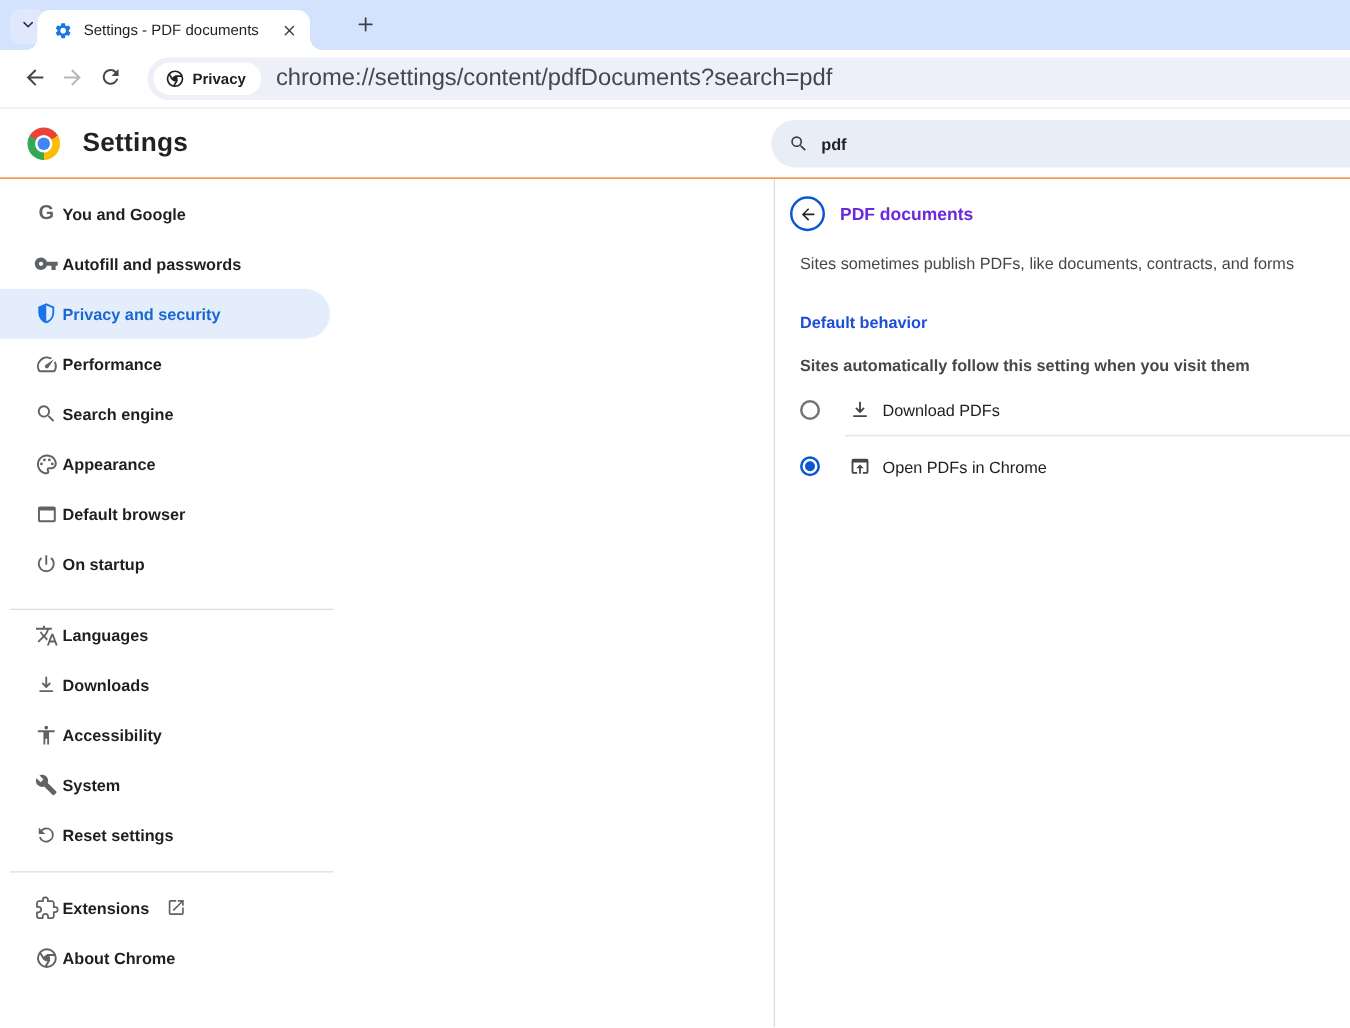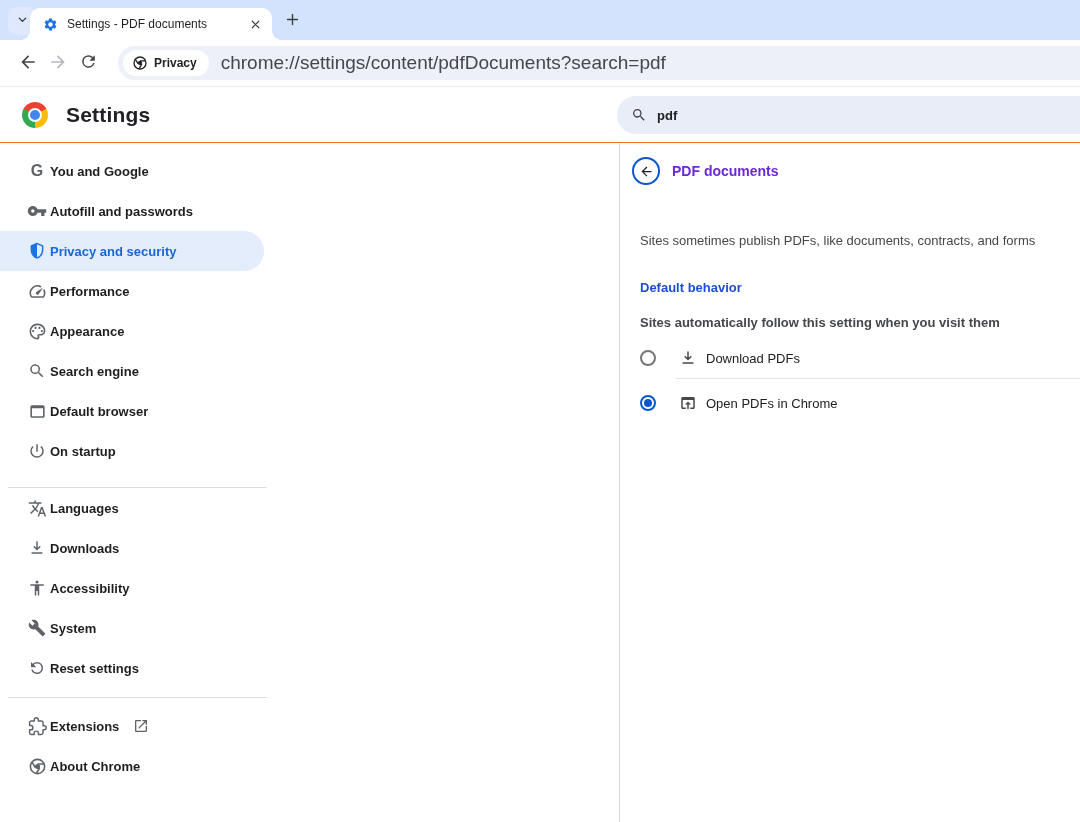--- a/index.html
+++ b/index.html
@@ -5,21 +5,21 @@
   * { margin:0; padding:0; box-sizing:border-box; }
   html,body { width:1080px; height:822px; overflow:hidden; background:#fff;
     font-family:"Liberation Sans", sans-serif; }
   .window { position:relative; width:1080px; height:822px; overflow:hidden; }
 
   
   .tabstrip { position:relative; height:40px; background:#d3e2fd; }
   .tab-search-btn { position:absolute; left:8px; top:7px; width:28px; height:28px;
     border:none; border-radius:8px; background:#dfe8fc; display:flex; align-items:center;
     justify-content:center; cursor:pointer; }
-  .tab { position:absolute; left:30px; top:8px; width:242px; height:32px; background:#fff;
+  .tab { position:absolute; left:30px; top:8px; width:218px; height:32px; background:#fff;
     border-radius:10px 10px 0 0; display:flex; align-items:center; padding:0 8px 0 13px; }
   .tab::before { content:""; position:absolute; left:-10px; bottom:0; width:10px; height:10px;
     background:radial-gradient(circle at 0 0, transparent 10px, #fff 10px); }
   .tab::after { content:""; position:absolute; right:-10px; bottom:0; width:10px; height:10px;
     background:radial-gradient(circle at 100% 0, transparent 10px, #fff 10px); }
   .tab-title { flex:1; margin-left:9px; font-size:12px; color:#1f2023; white-space:nowrap;
     overflow:hidden; }
   .tab-close { width:18px; height:18px; display:flex; align-items:center; justify-content:center;
     border-radius:50%; cursor:pointer; }
   .new-tab-btn { position:absolute; left:279px; top:8px; width:26px; height:26px; border:none;
@@ -64,21 +64,21 @@
   .nav-divider.d2 { margin:9px 0 8px 8px; }
   .ext-link-icon { margin-left:14px; display:flex; align-items:center; }
   .g-glyph { font-size:16px; font-weight:700; color:#5f6368; line-height:1; }
 
   main.content { flex:1; padding-top:14px; overflow:hidden; }
   .subpage-header { display:flex; align-items:center; gap:12px; padding-left:12px; height:28px; }
   .back-btn { width:28px; height:28px; border-radius:50%; border:2px solid #0b57d0;
     background:#fff; display:flex; align-items:center; justify-content:center; cursor:pointer;
     flex-shrink:0; }
   .page-title { font-size:14px; font-weight:600; color:#6d28d9; }
-  .description { margin:48px 20px 0 20px; font-size:13px; color:#45474a; }
+  .description { margin:18px 20px 0 20px; font-size:13px; color:#45474a; }
   .section-title { margin:32px 20px 0 20px; font-size:13px; font-weight:600; color:#1d4ed8; }
   .section-desc { margin:20px 20px 0 20px; font-size:13px; color:#45474a;font-weight:bold; }
   .option-row { margin-top:8px; height:40px; display:flex; align-items:center; padding-left:20px;
     cursor:pointer; }
   .option-row.tall { margin-top:0; height:48px; }
   .radio { width:16px; height:16px; border:2px solid #747775; border-radius:50%;
     margin-right:23px; flex-shrink:0; position:relative; }
   .radio.checked { border-color:#0b57d0; }
   .radio.checked::after { content:""; position:absolute; left:50%; top:50%; width:8px; height:8px;
     transform:translate(-50%,-50%); background:#0b57d0; border-radius:50%; }
@@ -206,37 +206,37 @@
       <div class="nav-item">
         <span class="nav-icon">
           <svg width="19" height="19" viewBox="0 0 24 24" fill="#5f6368">
               <path d="M20.38 8.57l-1.23 1.85a8 8 0 0 1-.22 7.58H5.07A8 8 0 0 1 15.58 6.85l1.85-1.23A10 10 0 0 0 3.35 19a2 2 0 0 0 1.72 1h13.85a2 2 0 0 0 1.74-1 10 10 0 0 0-.28-10.43zm-9.79 6.84a2 2 0 0 0 2.83 0l5.66-8.49-8.49 5.66a2 2 0 0 0 0 2.83z"></path>
             </svg>
         </span>
         <span class="nav-label">Performance</span>
       </div>
       <div class="nav-item">
         <span class="nav-icon">
+          <svg width="18" height="18" viewBox="0 0 24 24" fill="#5f6368">
+              <path d="M15.5 14h-.79l-.28-.27a6.5 6.5 0 1 0-.7.7l.27.28v.79l5 4.99L20.49 19l-4.99-5zm-6 0A4.5 4.5 0 1 1 14 9.5 4.49 4.49 0 0 1 9.5 14z"></path>
+            </svg>
+        </span>
+        <span class="nav-label">Search engine</span>
+      </div>
+      <div class="nav-item">
+        <span class="nav-icon">
           <svg width="19" height="19" viewBox="0 0 24 24" fill="#5f6368">
               <path d="M12 22C6.49 22 2 17.51 2 12S6.49 2 12 2s10 4.04 10 9c0 3.31-2.69 6-6 6h-1.77c-.28 0-.5.22-.5.5 0 .12.05.23.13.33.41.47.64 1.06.64 1.67A2.5 2.5 0 0 1 12 22zm0-18c-4.41 0-8 3.59-8 8s3.59 8 8 8c.28 0 .5-.22.5-.5a.54.54 0 0 0-.14-.35c-.41-.46-.63-1.05-.63-1.65a2.5 2.5 0 0 1 2.5-2.5H16c2.21 0 4-1.79 4-4 0-3.86-3.59-7-8-7z"></path>
               <circle cx="6.5" cy="11.5" r="1.4"></circle>
               <circle cx="9.5" cy="7.5" r="1.4"></circle>
               <circle cx="14.5" cy="7.5" r="1.4"></circle>
               <circle cx="17.5" cy="11.5" r="1.4"></circle>
             </svg>
         </span>
         <span class="nav-label">Appearance</span>
-      </div>
-      <div class="nav-item">
-        <span class="nav-icon">
-          <svg width="18" height="18" viewBox="0 0 24 24" fill="#5f6368">
-              <path d="M15.5 14h-.79l-.28-.27a6.5 6.5 0 1 0-.7.7l.27.28v.79l5 4.99L20.49 19l-4.99-5zm-6 0A4.5 4.5 0 1 1 14 9.5 4.49 4.49 0 0 1 9.5 14z"></path>
-            </svg>
-        </span>
-        <span class="nav-label">Search engine</span>
       </div>
       <div class="nav-item">
         <span class="nav-icon">
           <svg width="19" height="19" viewBox="0 0 24 24" fill="#5f6368">
               <path d="M19 4H5c-1.1 0-2 .9-2 2v12c0 1.1.9 2 2 2h14c1.1 0 2-.9 2-2V6c0-1.1-.9-2-2-2zm0 14H5V8h14v10z"></path>
             </svg>
         </span>
         <span class="nav-label">Default browser</span>
       </div>
       <div class="nav-item">

